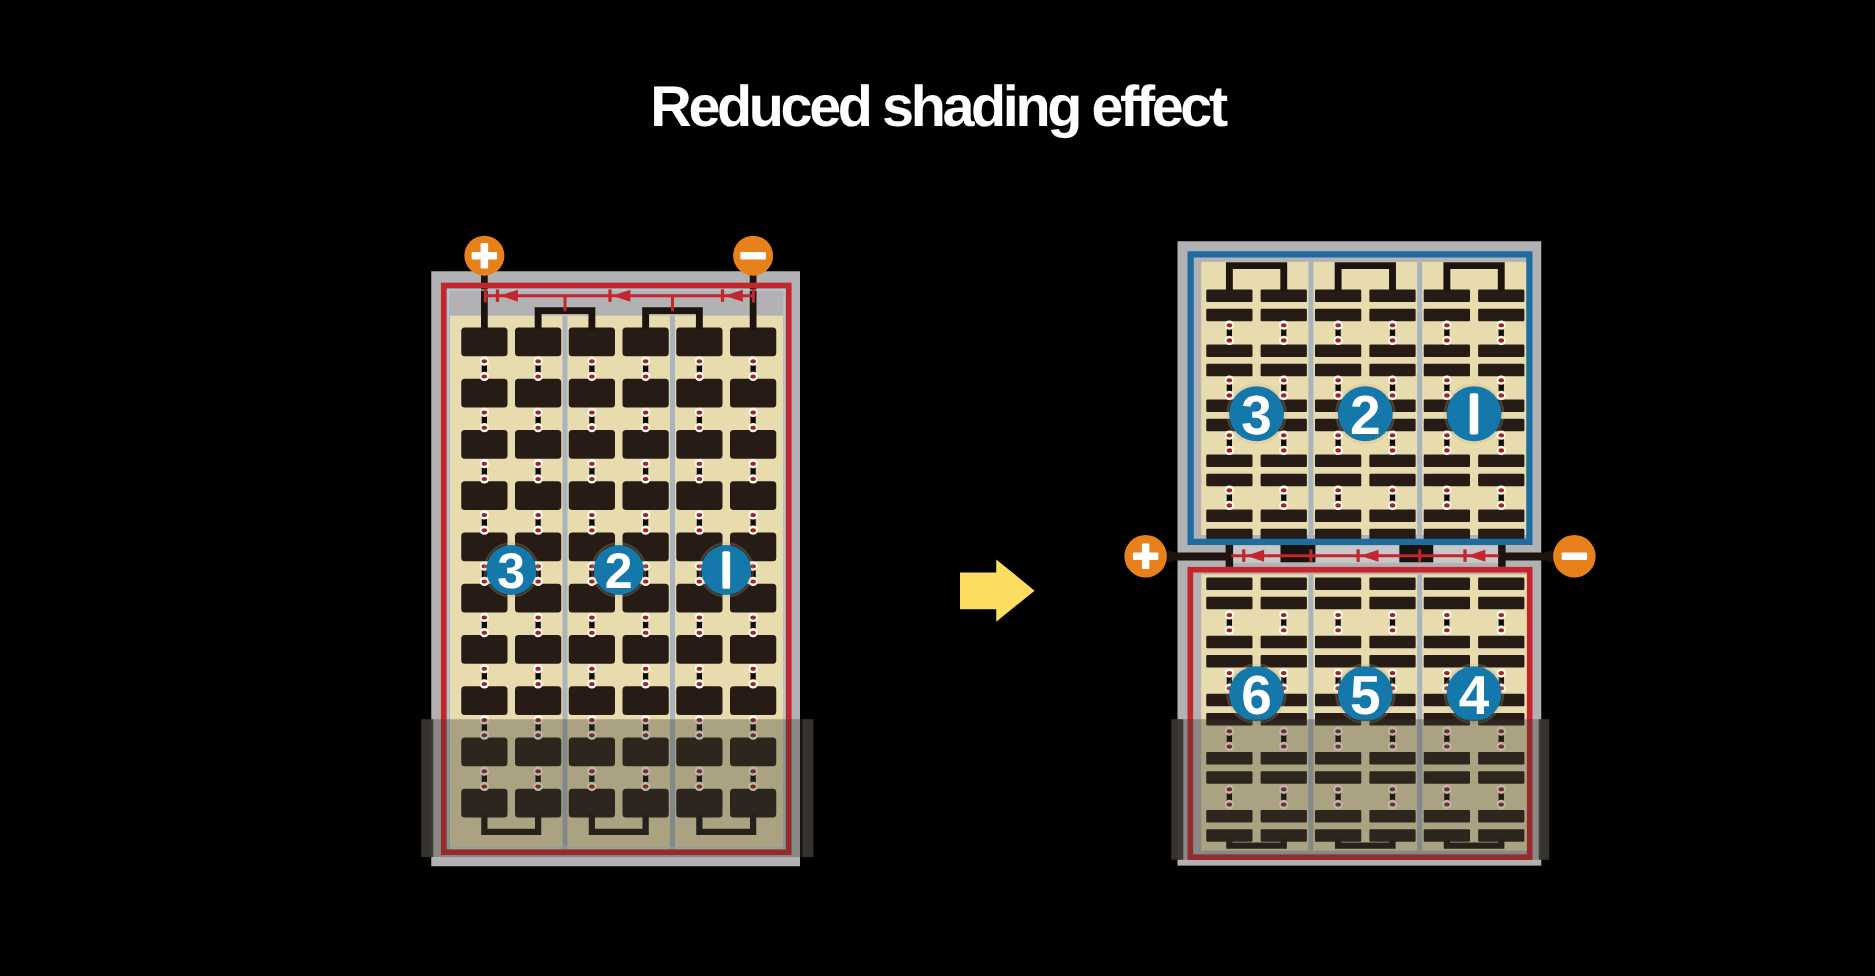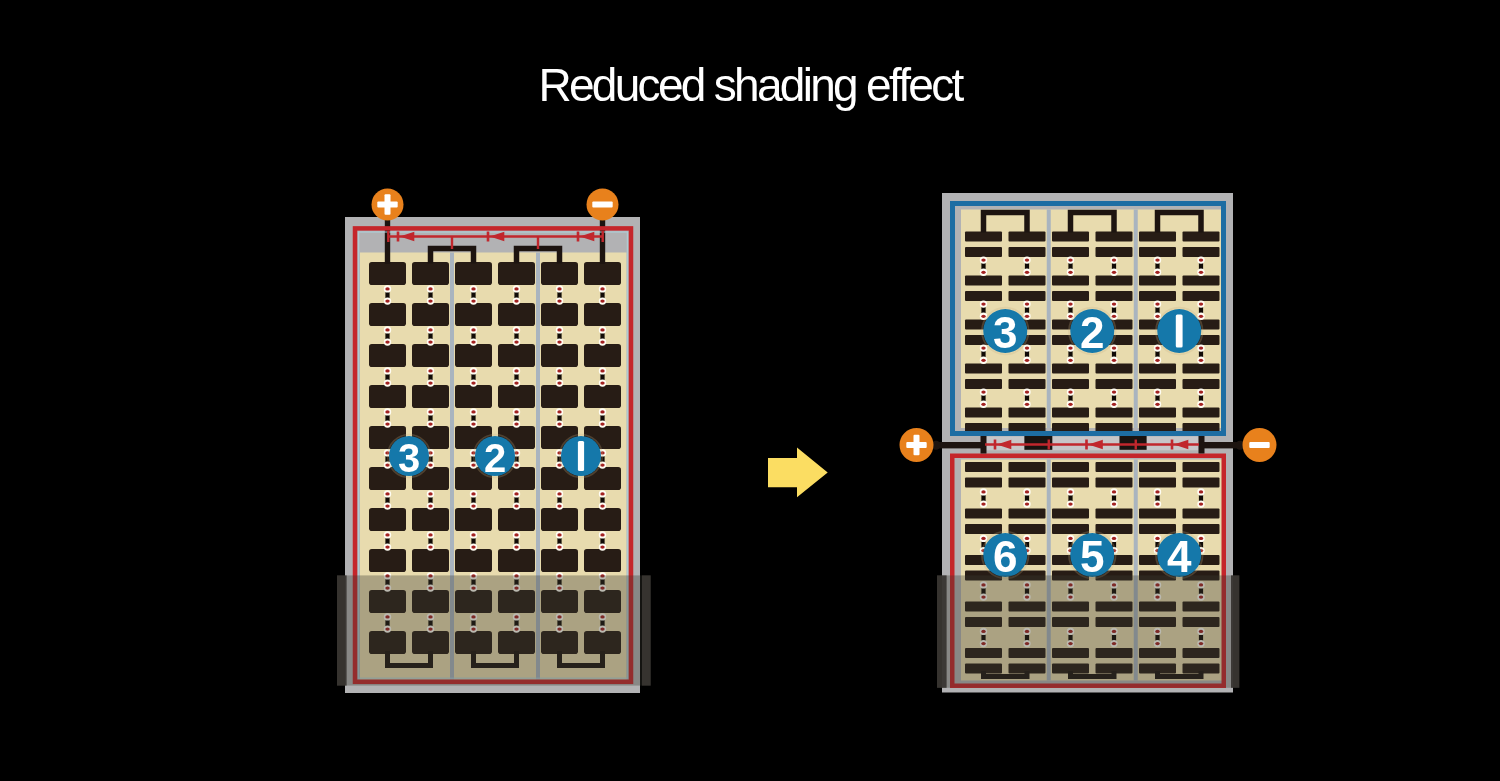--- a/index.html
+++ b/index.html
@@ -1,19 +1,19 @@
 <!DOCTYPE html>
 <html><head>
 <meta charset="utf-8">
 <title>Reduced shading effect</title>
 <style>
   html, body { margin: 0; padding: 0; background: #000000; }
   .wrap { position: relative; width: 1500px; height: 781px; background: #000000; overflow: hidden; }
   .title { position: absolute; top: 58px; left: 0; width: 1500px; text-align: center;
-           font-family: "Liberation Sans", sans-serif; font-weight: normal; font-size: 46px;
+           font-family: "Liberation Sans", sans-serif; font-weight: bold; font-size: 46px;
            color: #ffffff; letter-spacing: -2.7px; }
 </style>
 </head>
 <body>
 <div class="wrap">
 
 <div class="title">Reduced shading effect</div>
 
 <svg width="1500" height="781" viewBox="0 0 1500 781" style="position:absolute;left:0;top:0;">
 

